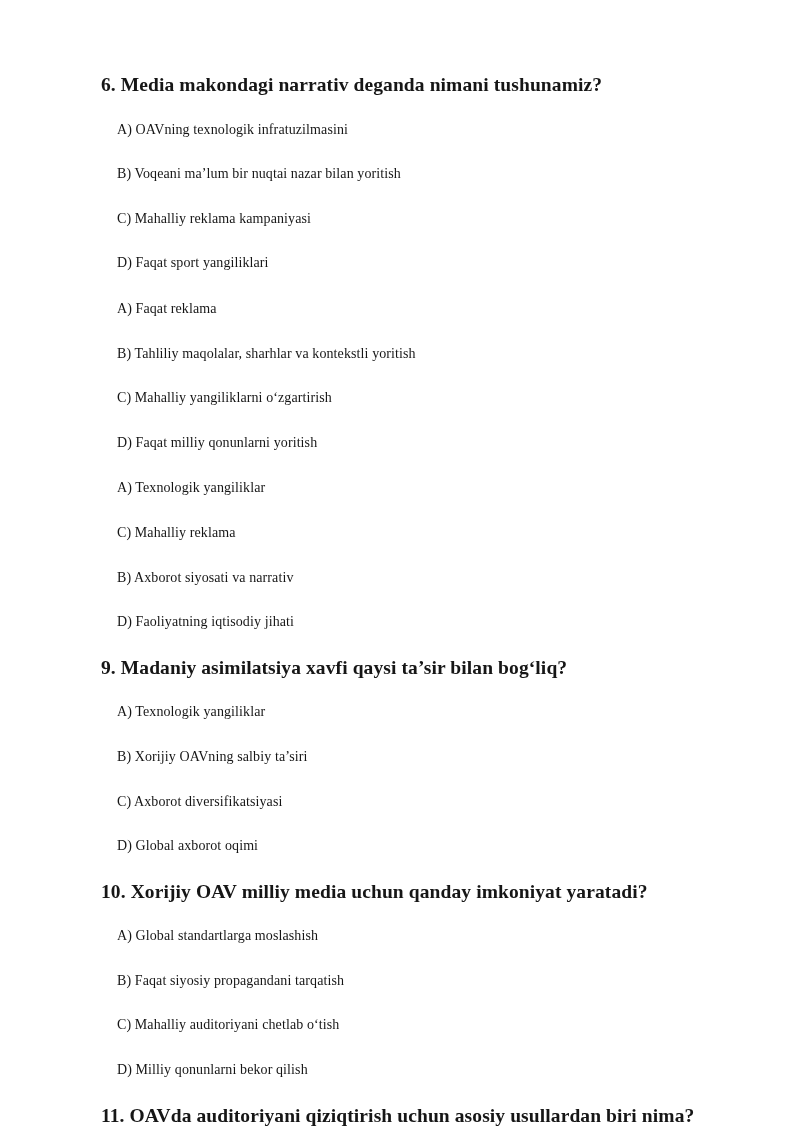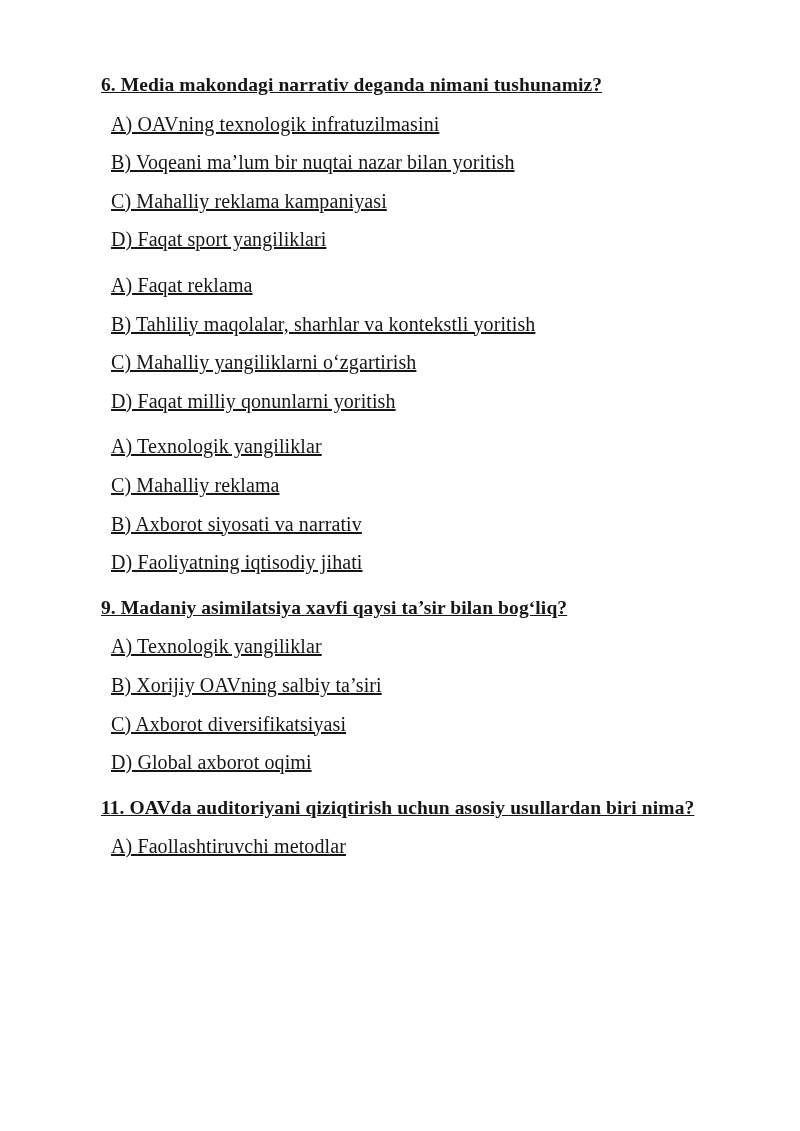--- a/index.html
+++ b/index.html
@@ -13,39 +13,38 @@
     overflow: hidden;
     font-family: "Liberation Serif", "DejaVu Serif", serif;
     color: #161616;
   }
   .page {
     box-sizing: border-box;
     width: 800px;
     height: 877px;
     padding: 71px 80px 0 101px;
     background: #ffffff;
-    text-decoration: underline;
   }
   .question-list {
     width: 605px;
   }
   .question {
     margin: 0 0 17px 0;
   }
   .q-title {
     margin: 0;
     font-weight: 700;
     font-size: 19.5px;
     line-height: 28.6px;
     letter-spacing: 0.1px;
   }
   .option {
-    margin: 10px;
+    margin: 16px;
     font-weight: 400;
-    font-size: 20px;
+    font-size: 14px;
     line-height: 28.6px;
     letter-spacing: 0.1px;
   }
 </style>
 </head>
 <body>
 
 <main class="page">
   <section class="question-list" id="question-list">
       <div class="question">
@@ -68,17 +67,24 @@
         <p class="option">D) Faoliyatning iqtisodiy jihati</p>
       </div>
       <div class="question">
         <p class="q-title">9. Madaniy asimilatsiya xavfi qaysi ta’sir bilan bog‘liq?</p>
         <p class="option">A) Texnologik yangiliklar</p>
         <p class="option">B) Xorijiy OAVning salbiy ta’siri</p>
         <p class="option">C) Axborot diversifikatsiyasi</p>
         <p class="option">D) Global axborot oqimi</p>
       </div>
       <div class="question">
+        <p class="q-title">10. Xorijiy OAV milliy media uchun qanday imkoniyat yaratadi?</p>
+        <p class="option">A) Global standartlarga moslashish</p>
+        <p class="option">B) Faqat siyosiy propagandani tarqatish</p>
+        <p class="option">C) Mahalliy auditoriyani chetlab o‘tish</p>
+        <p class="option">D) Milliy qonunlarni bekor qilish</p>
+      </div>
+      <div class="question">
         <p class="q-title">11. OAVda auditoriyani qiziqtirish uchun asosiy usullardan biri nima?</p>
         <p class="option">A) Faollashtiruvchi metodlar</p>
       </div>
     </section>
 </main>
 
 </body></html>

